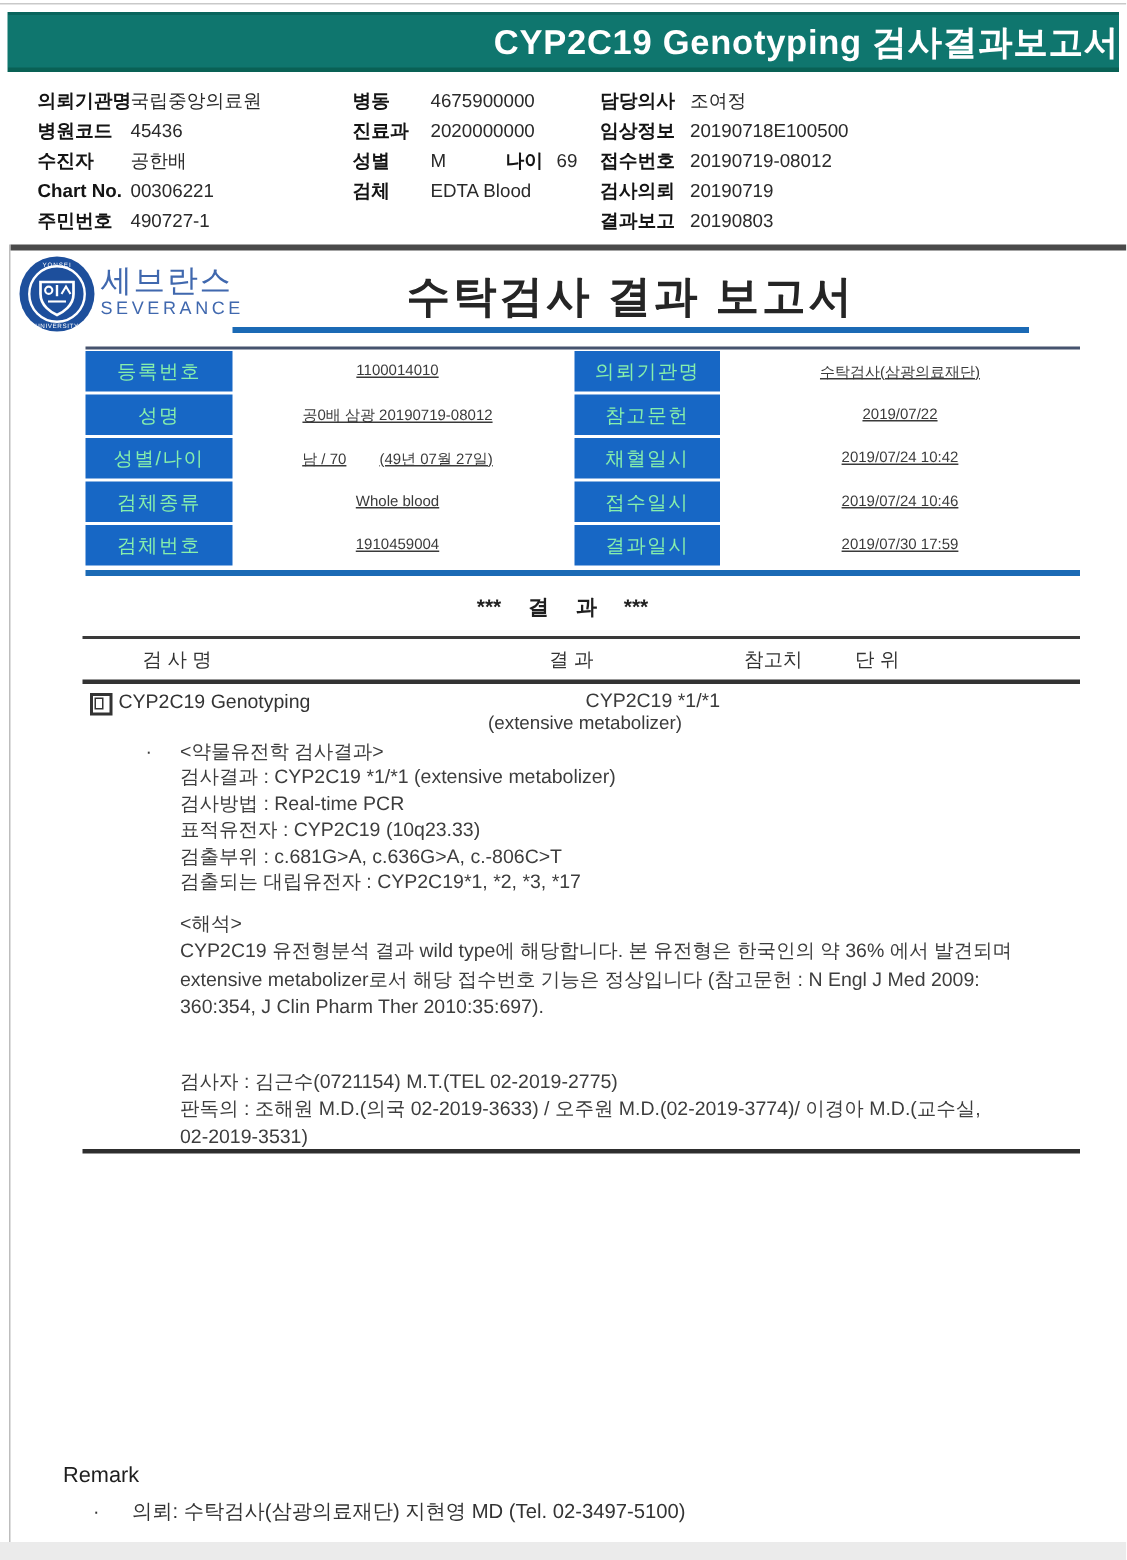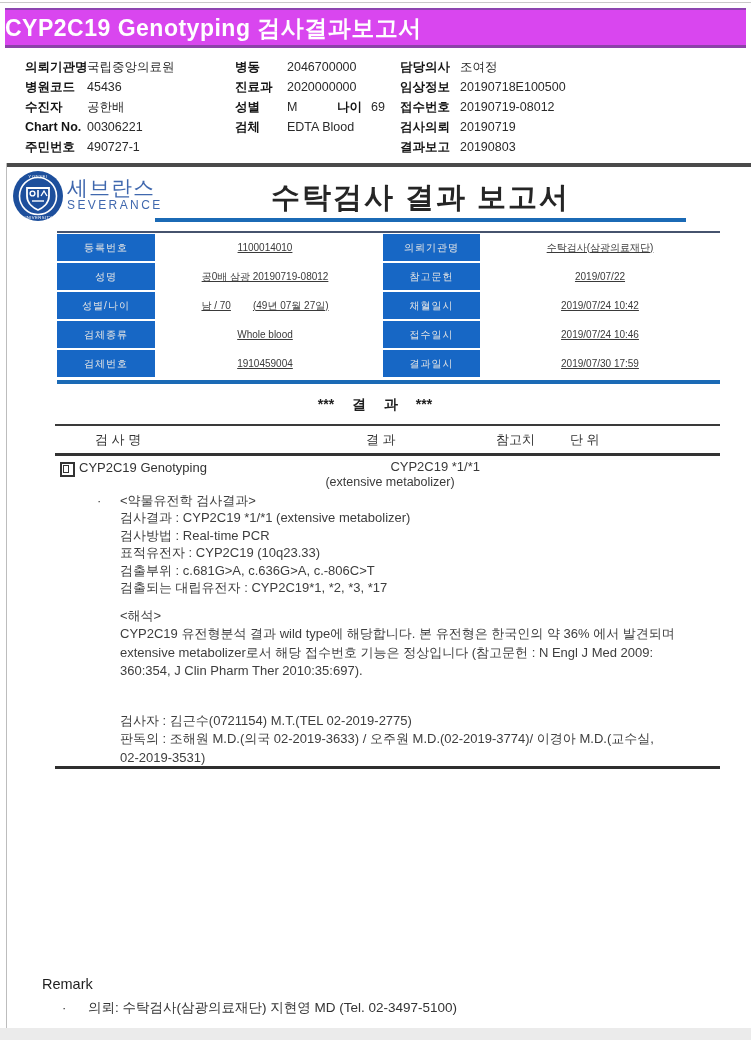--- a/index.html
+++ b/index.html
@@ -1,23 +1,23 @@
 <!DOCTYPE html>
 <html><head>
 <meta charset="utf-8">
 <style>
   html,body{margin:0;padding:0;background:#fff;}
   #page{position:relative;width:751px;height:1040px;background:#fff;overflow:hidden;
         font-family:"Liberation Sans","DejaVu Sans",sans-serif;color:#222;}
   .abs{position:absolute;}
   
   .tophair{left:0;top:2px;width:751px;height:1px;background:#c9c9c9;}
-  .banner{left:5px;top:8px;width:741px;height:40px;background:#d946ef;
+  .banner{left:5px;top:8px;width:741px;height:40px;background:#0f766e;
           box-shadow:inset 0 2px 0 rgba(0,70,60,.35), inset 0 -3px 0 rgba(0,60,40,.35);
-          display:flex;align-items:center;justify-content:flex-start;}
+          display:flex;align-items:center;justify-content:flex-end;}
   .banner span{color:#fff;font-size:23px;font-weight:bold;letter-spacing:.5px;}
   
   .infocol{display:flex;flex-direction:column;}
   .irow{display:flex;height:20px;align-items:center;}
   .lbl{font-weight:bold;color:#141414;font-size:12.5px;white-space:nowrap;}
   .val{color:#2a2a2a;font-size:12.5px;white-space:nowrap;}
   .c1 .lbl{width:62px;} .c2 .lbl{width:52px;} .c3 .lbl{width:60px;}
   
   .rule-dark{left:7px;top:163px;width:744px;height:4px;background:#4a4a4a;}
   .leftedge{left:6px;top:163px;width:1px;height:873px;background:#9a9a9a;opacity:.65;}
@@ -26,21 +26,21 @@
   .sev-eng{font-size:12px;color:#4068ae;letter-spacing:2.4px;line-height:13px;}
   .rep-title{left:155px;top:178px;width:531px;text-align:center;font-size:29px;font-weight:bold;
              color:#252525;letter-spacing:2px;}
   .blue-underline{left:155px;top:218px;width:531px;height:4px;background:#1b6ab5;}
   
   .tbl-topline{left:57px;top:231px;width:663px;height:2px;background:#46536e;}
   .tbl-botline{left:57px;top:380px;width:663px;height:4px;background:#1b6ab5;}
   .stable{display:grid;grid-auto-rows:27px;row-gap:2px;}
   .stable .trow{display:grid;grid-template-columns:98px 1fr;}
   .stable.right .trow{grid-template-columns:97px 1fr;}
-  .tlabel{background:#1767c5;color:#e5e5e5;font-size:10px;display:flex;align-items:center;
+  .tlabel{background:#1767c5;color:#86efac;font-size:13px;display:flex;align-items:center;
           justify-content:center;letter-spacing:1px;}
   .tvalue{display:flex;align-items:center;justify-content:center;font-size:10px;color:#3a3a3a;gap:22px;text-decoration:underline;}
   
   .res-title{left:30px;top:396px;width:690px;text-align:center;font-weight:bold;font-size:14px;
              color:#1f1f1f;word-spacing:14px;}
   .rule-a{left:55px;top:424px;width:665px;height:2px;background:#3a3a3a;}
   .rule-b{left:55px;top:453px;width:665px;height:3px;background:#333;}
   .colhead{font-size:13px;color:#333;top:431px;white-space:nowrap;}
   .res-icon{left:60px;top:462px;width:11px;height:11px;border:2px solid #333;}
   .res-icon i{display:block;width:4px;height:6px;border:1.5px solid #333;margin:0.5px 0 0 0.5px;}
@@ -88,21 +88,21 @@
       </div>
     <div class="irow">
         <span class="lbl">주민번호</span>
         <span class="val">490727-1</span>
       </div>
   </div>
 
   <div class="abs infocol c2" style="left:235px;top:57px;width:165px;">
     <div class="irow">
         <span class="lbl">병동</span>
-        <span class="val">2046700000</span>
+        <span class="val">4675900000</span>
       </div>
     <div class="irow">
         <span class="lbl">진료과</span>
         <span class="val">2020000000</span>
       </div>
     <div class="irow">
       <span class="lbl">성별</span>
       <span class="val" style="width:50px;">M</span>
       <span class="lbl" style="width:34px;">나이</span>
       <span class="val">69</span>

